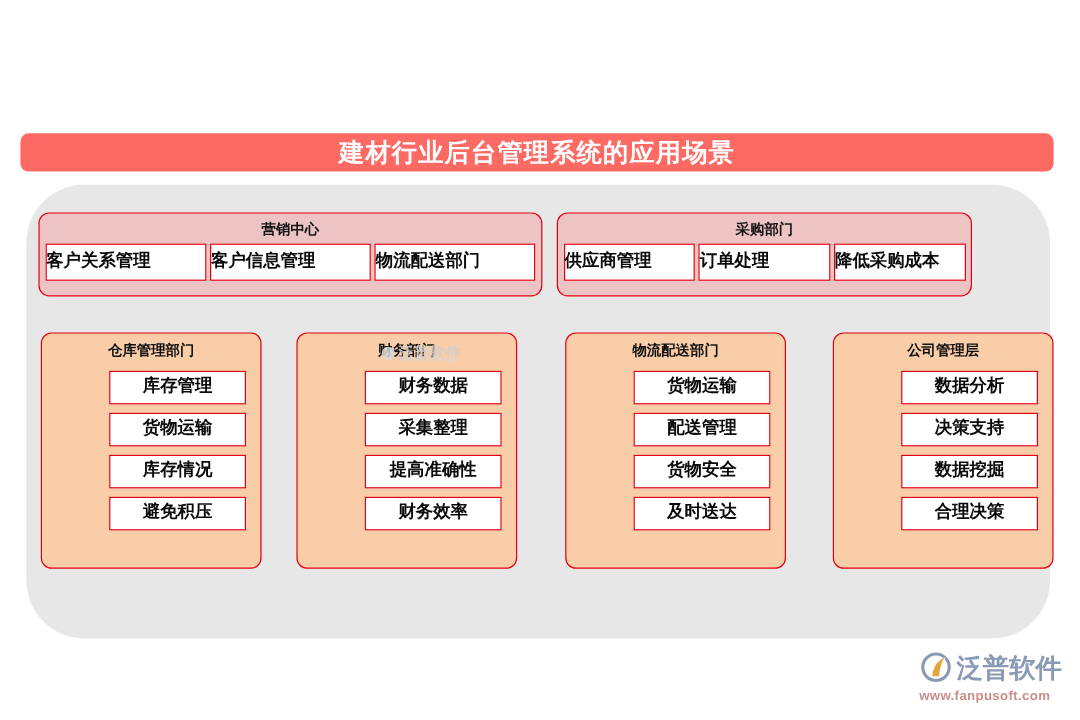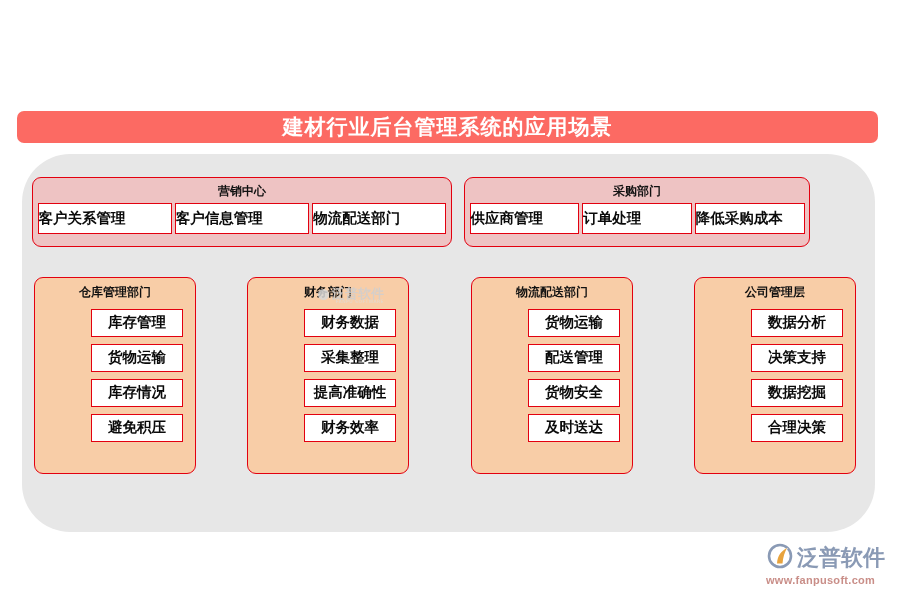--- a/index.html
+++ b/index.html
@@ -95,21 +95,21 @@
     color: #0a0a0a;
     white-space: nowrap;
     flex: 1 1 0;
     margin: 0 1.5px;
   }
 
   
   .dept-col {
     position: absolute;
     top: 277px;
-    width: 162px;
+    width: 184px;
     height: 197px;
     background: #f8cda7;
     border: 1.5px solid #e3000f;
     border-radius: 9px;
     box-sizing: border-box;
     padding: 4px 12px 0 12px;
   }
   .dept-col.c0 { left: 34px; }
   .dept-col.c1 { left: 247px; }
   .dept-col.c2 { left: 471px; }

